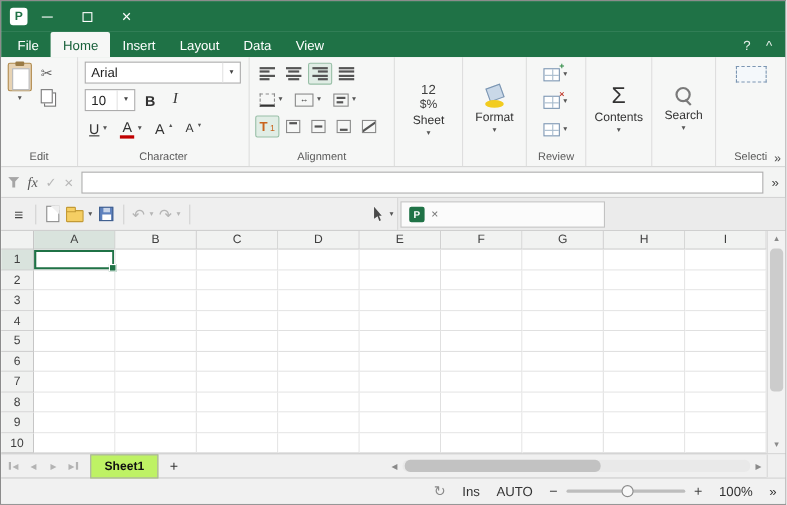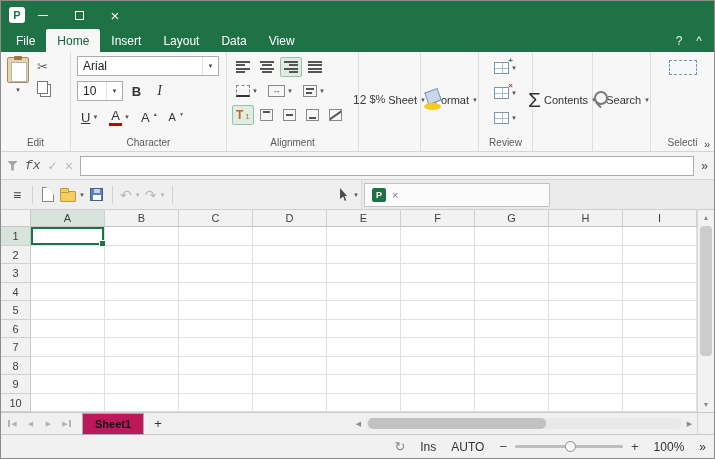--- a/index.html
+++ b/index.html
@@ -61,21 +61,21 @@
   .ico-wrap::after{content:"";position:absolute;left:2px;bottom:2px;width:6px;height:2px;background:#555}
   .t-orient{color:#C9641D;font-weight:bold;font-size:12px;line-height:1}
   .t-sub{color:#C9641D;font-size:8px;line-height:1;margin-top:4px}
   .ico-valign{width:13px;height:12px;border:1px solid #8A8A8A;position:relative;display:block}
   .ico-valign::before{content:"";position:absolute;left:2px;width:7px;height:2px;background:#555}
   .ico-valign.top::before{top:1px}.ico-valign.mid::before{top:4px}.ico-valign.bot::before{bottom:1px}
   .ico-rotate{width:13px;height:12px;border:1px solid #8A8A8A;position:relative;display:block;overflow:hidden}
   .ico-rotate::before{content:"";position:absolute;left:-2px;top:4px;width:16px;height:2px;background:#555;transform:rotate(-35deg)}
 
   
-  .bigv{height:100%;width:100%;display:flex;flex-direction:row;align-items:center;justify-content:center;gap:3px;padding-bottom:4px}
+  .bigv{height:100%;width:100%;display:flex;flex-direction:column;align-items:center;justify-content:center;gap:3px;padding-bottom:4px}
   .blabel{font-size:11px;color:#333}
   .nline1{font-size:12px;color:#3F3F3F;line-height:1}
   .nline2{font-size:11px;color:#3F3F3F;line-height:1}
   .ico-format{width:24px;height:20px;position:relative;display:block}
   .ico-format::before{content:"";position:absolute;left:5px;top:0;width:12px;height:11px;background:#C9D8E8;border:1px solid #7C96B2;transform:rotate(-20deg)}
   .ico-format::after{content:"";position:absolute;left:3px;bottom:0;width:17px;height:7px;background:#F2CC1F;border-radius:50%}
   .sigma{font-size:21px;color:#333;line-height:1}
   .ico-search{width:17px;height:17px;position:relative;display:block}
   .ico-search::before{content:"";position:absolute;left:1px;top:0;width:10px;height:10px;border:2px solid #7A7A7A;border-radius:50%}
   .ico-search::after{content:"";position:absolute;right:1px;bottom:2px;width:7px;height:2px;background:#7A7A7A;transform:rotate(45deg)}
@@ -87,21 +87,21 @@
   .ico-table::before{content:"";position:absolute;left:7px;top:0;bottom:0;width:1px;background:#A8BCCE}
   .ico-table::after{content:"";position:absolute;top:5px;left:0;right:0;height:1px;background:#A8BCCE}
   .ov{position:absolute;right:-5px;top:-6px;font-size:8px;font-weight:bold;line-height:1}
   .ov.green{color:#2E8B44}.ov.red{color:#C0392B}
 
   
   .formulabar{height:28px;background:#F3F4F3;border-bottom:1px solid #D4D4D4;display:flex;align-items:center;padding:0 6px;gap:7px}
   .namebox{width:92px;height:20px;background:#fff;border:1px solid #ACACAC;display:flex;align-items:center;font-size:12px;color:#222}
   .namebox .val{flex:1;padding-left:6px}
   .ico-funnel{width:11px;height:10px;background:#A6A6A6;clip-path:polygon(0 0,100% 0,62% 45%,62% 100%,38% 100%,38% 45%);display:block}
-  .fx{font-family:Liberation Mono, monospace;font-style:italic;font-size:13px;color:#555}
+  .fx{font-family:Liberation Serif, serif;font-style:italic;font-size:13px;color:#555}
   .fgray{color:#B8B8B8;font-size:12px}
   .finput{flex:1;height:20px;background:#fff;border:1px solid #ACACAC;font-size:12px;padding:0 4px;color:#222}
   .foverflow{font-size:12px;color:#444}
 
   
   .toolbar{height:30px;background:#EFEFEF;border-bottom:1px solid #CFCFCF;display:flex;align-items:center;padding-left:6px}
   .tbtn{height:24px;min-width:20px;display:inline-flex;align-items:center;justify-content:center;gap:3px;color:#444;padding:0 2px}
   .tsep{width:1px;height:18px;background:#D2D2D2;margin:0 5px}
   .gdis{color:#B5B5B5}
   .ico-page{width:12px;height:15px;background:#fff;border:1px solid #8A8A8A;position:relative;display:block}
@@ -135,21 +135,21 @@
   .vscroll{width:17px;background:#F2F2F2;border-left:1px solid #D8D8D8;position:relative}
   .vsbtn{height:15px;display:flex;align-items:center;justify-content:center;font-size:7px;color:#8A8A8A}
   .vsbtn.bottom{position:absolute;bottom:0;left:0;right:0}
   .vsthumb{position:absolute;top:16px;left:2px;right:2px;height:130px;background:#CCCCCC;border-radius:4px}
 
   
   .sheetbar{height:22px;background:#F0F0F0;border-top:1px solid #C9C9C9;display:flex;align-items:center;padding-left:4px}
   .snav{display:flex;gap:3px}
   .sbtn2{width:15px;height:16px;display:flex;align-items:center;justify-content:center;font-size:7px;color:#B3B3B3;gap:1px}
   .endbar{display:inline-block;width:2px;height:7px;background:#B3B3B3}
-  .sheettab{height:22px;background:#be185d;border:1px solid #ABABAB;display:flex;align-items:center;padding:8px 12px;font-size:11px;font-weight:bold;color:#111;margin-left:8px}
+  .sheettab{height:22px;background:#bef264;border:1px solid #ABABAB;display:flex;align-items:center;padding:8px 12px;font-size:11px;font-weight:bold;color:#111;margin-left:8px}
   .addsheet{width:18px;text-align:center;font-size:13px;color:#333;margin-left:5px}
   .hscroll{margin-left:auto;display:flex;align-items:center;width:346px;height:100%}
   .hbtn{width:15px;text-align:center;font-size:7px;color:#8A8A8A}
   .htrack{flex:1;height:11px;position:relative;background:#E9E9E9;border-radius:5px}
   .hthumb{position:absolute;left:2px;top:0;width:178px;height:11px;background:#C2C2C2;border-radius:5px}
   .sb-corner{width:17px;align-self:stretch;border-left:1px solid #D8D8D8;background:#F0F0F0}
 
   
   .statusbar{height:24px;background:#F1F1F1;border-top:1px solid #C9C9C9;display:flex;align-items:center;justify-content:flex-end;gap:15px;padding-right:8px;font-size:12px;color:#333}
   .refresh{color:#8A8A8A;font-size:13px}

